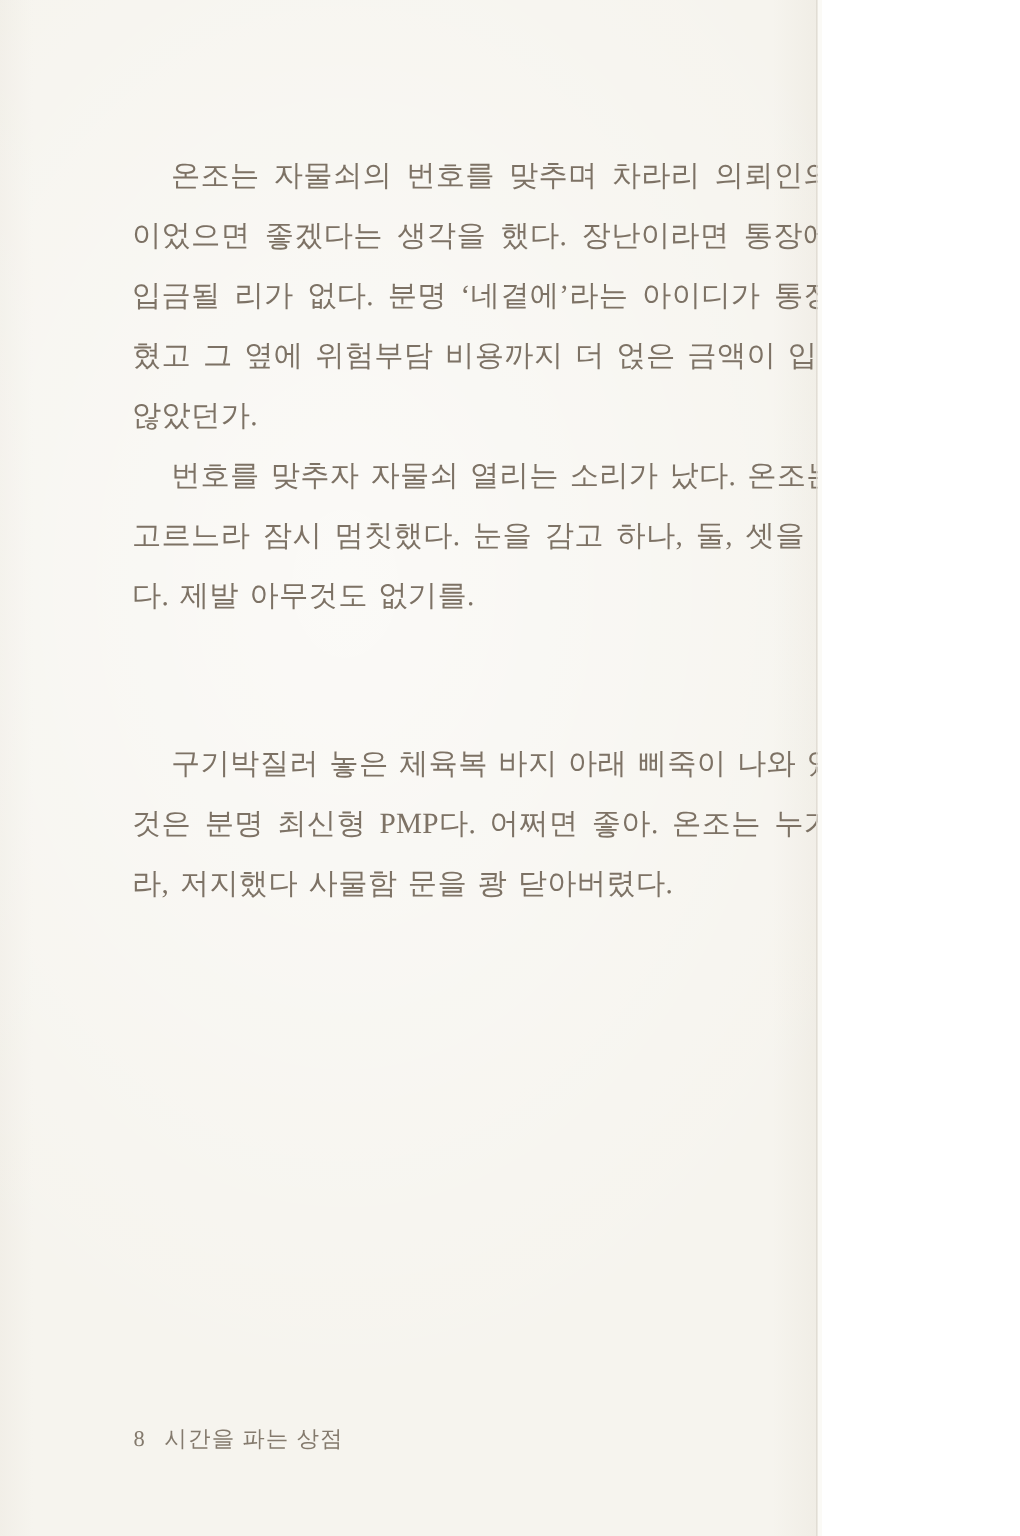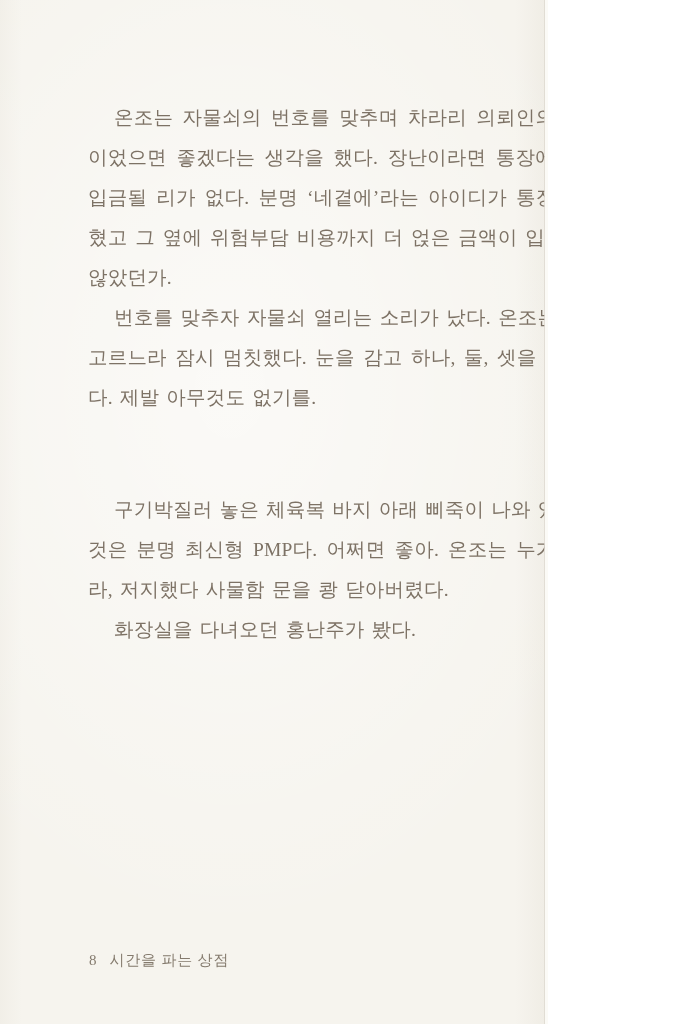--- a/index.html
+++ b/index.html
@@ -85,21 +85,20 @@
 
 <div class="page">
   <div class="paper-texture"></div>
 
   <main class="body-text">
       <p class="para">온조는 자물쇠의 번호를 맞추며 차라리 의뢰인의 장난이었으면 좋겠다는 생각을 했다. 장난이라면 통장에 돈이 입금될 리가 없다. 분명 ‘네곁에’라는 아이디가 통장에 찍혔고 그 옆에 위험부담 비용까지 더 얹은 금액이 입금되지 않았던가.</p>
       <p class="para">번호를 맞추자 자물쇠 열리는 소리가 났다. 온조는 숨을 고르느라 잠시 멈칫했다. 눈을 감고 하나, 둘, 셋을 헤아렸다. 제발 아무것도 없기를.</p>
       <div class="spacer"></div>
       <div class="spacer"></div>
       <p class="para">구기박질러 놓은 체육복 바지 아래 삐죽이 나와 있는 저것은 분명 최신형 PMP다. 어쩌면 좋아. 온조는 누가 볼세라, 저지했다 사물함 문을 쾅 닫아버렸다.</p>
-      <p class="para">화장실을 다녀오던 홍난주가 봤다.</p>
       <div class="spacer"></div>
       <div class="spacer"></div>
     </main>
 
   <footer class="footer">
     <span class="pagenum">8</span>
     <span class="booktitle">시간을 파는 상점</span>
   </footer>
 
   <div class="page-edge-light"></div>

